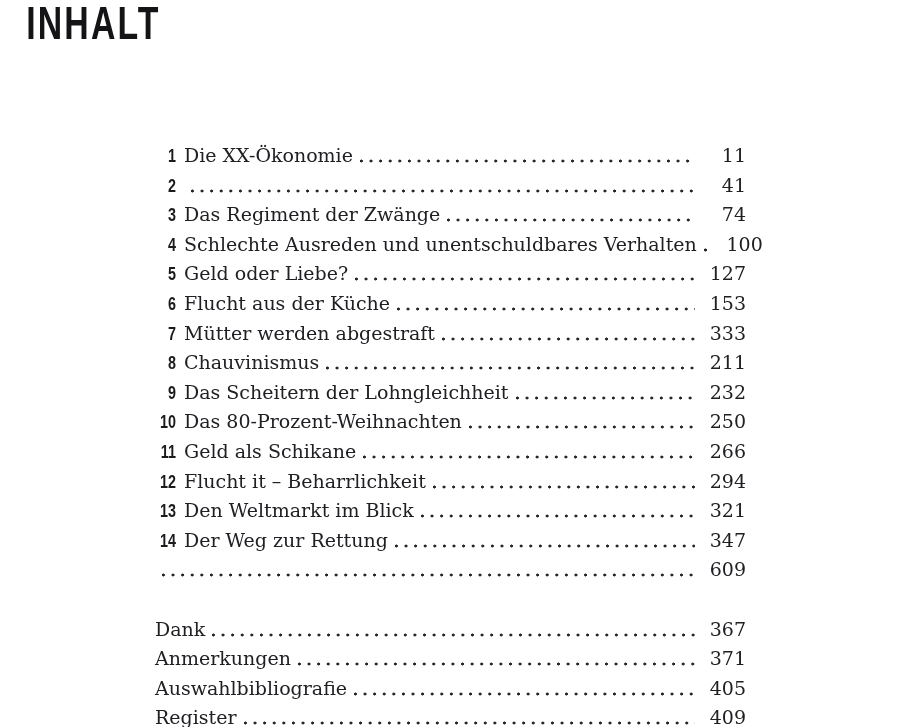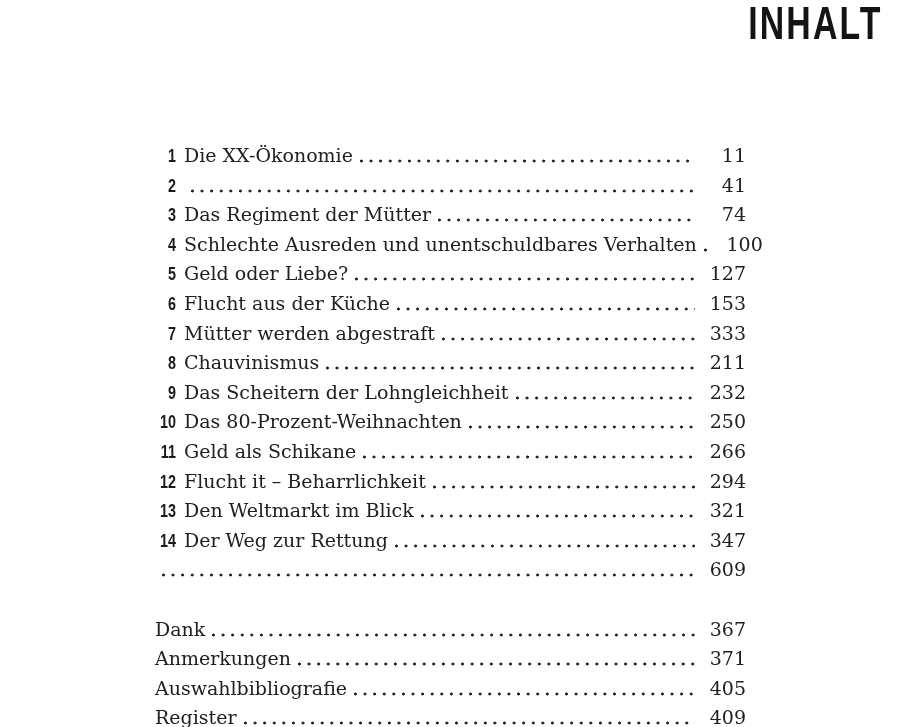--- a/index.html
+++ b/index.html
@@ -13,21 +13,21 @@
     overflow: hidden;
     font-family: "DejaVu Serif", serif;
     color: #202024;
   }
   .page {
     position: relative;
     width: 909px;
     height: 727px;
   }
   .title-wrap {
-    text-align: right;
+    text-align: left;
     padding-top: 1px;
   }
   .page-title {
     display: inline-block;
     margin: 0;
     font-family: "Liberation Sans", sans-serif;
     font-weight: 700;
     font-size: 47px;
     line-height: 44px;
     letter-spacing: 3px;
@@ -97,21 +97,21 @@
     <span class="dots"></span>
     <span class="pagenum">11</span>
   </div>
       <div class="row">
     <span class="num">2</span>
     <span class="dots"></span>
     <span class="pagenum">41</span>
   </div>
       <div class="row">
     <span class="num">3</span>
-    <span class="entry-title">Das Regiment der Mütter</span>
+    <span class="entry-title">Das Regiment der Zwänge</span>
     <span class="dots"></span>
     <span class="pagenum">74</span>
   </div>
       <div class="row">
     <span class="num">4</span>
     <span class="entry-title">Schlechte Ausreden und unentschuldbares Verhalten</span>
     <span class="dots"></span>
     <span class="pagenum">100</span>
   </div>
       <div class="row">

